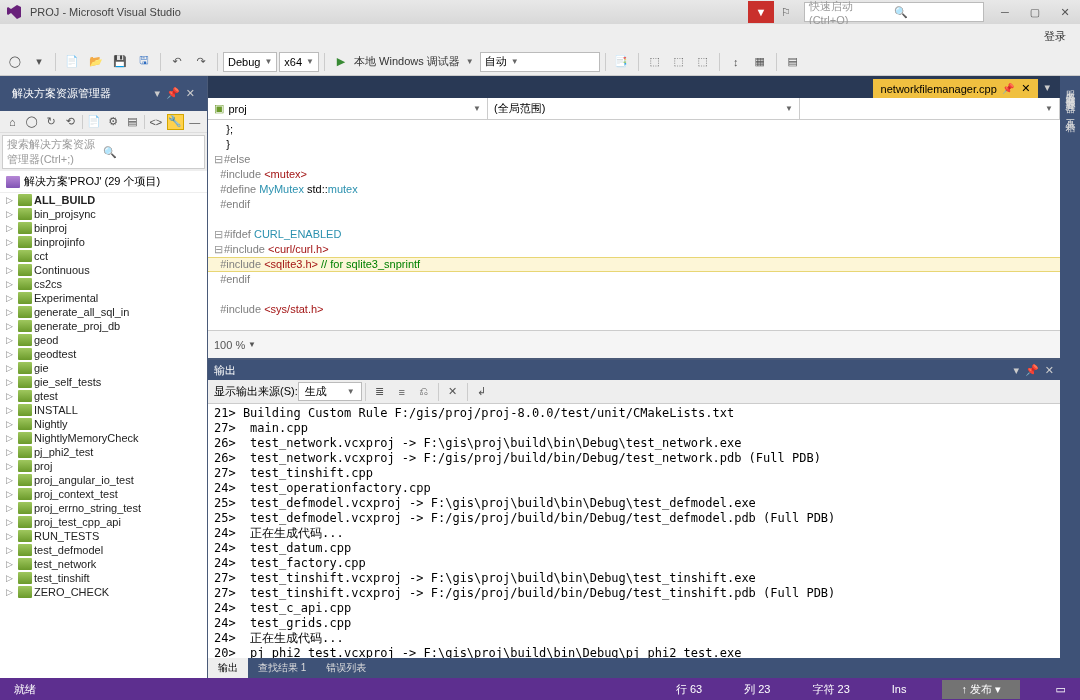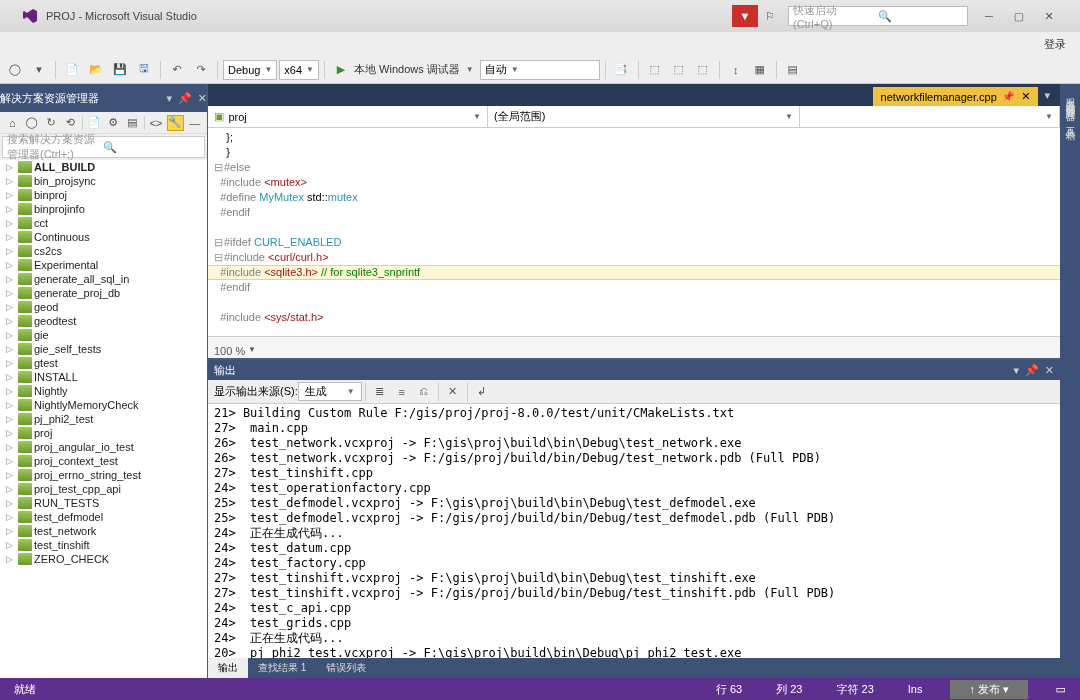--- a/index.html
+++ b/index.html
@@ -1,17 +1,17 @@
 <!DOCTYPE html>
 <html><head>
 <meta charset="utf-8">
 <style>
 *{margin:0;padding:0;box-sizing:border-box;font-family:"Microsoft YaHei","Segoe UI",sans-serif;font-size:11px}
 body{width:1080px;height:700px;background:#eee;overflow:hidden;display:flex;flex-direction:column}
-.titlebar{height:24px;background:linear-gradient(#e8e8e8,#d8d8d8);display:flex;align-items:center;padding:16px}
+.titlebar{height:24px;background:linear-gradient(#e8e8e8,#d8d8d8);display:flex;align-items:center;padding:0}
 .vs-logo{width:28px;height:20px;display:flex;align-items:center;justify-content:center}
 .vs-logo svg{width:16px;height:16px}
 .title-text{flex:0 0 auto;color:#444;padding-left:2px}
 .title-spacer{flex:1}
 .title-right{display:flex;align-items:center;gap:0}
 .notif{width:26px;height:22px;background:#c9302c;color:#fff;display:flex;align-items:center;justify-content:center}
 .flag-ico{width:24px;height:22px;display:flex;align-items:center;justify-content:center;color:#555}
 .quickbox{width:180px;height:20px;border:1px solid #bbb;background:#fff;display:flex;align-items:center;padding:0 4px;color:#999;margin:0 6px}
 .quickbox span{flex:1}
 .sys-btn{width:30px;height:22px;display:flex;align-items:center;justify-content:center;color:#555}
@@ -19,27 +19,27 @@
 .menu-item{padding:3px 8px;color:#333}
 .menu-right{margin-left:auto;padding-right:10px;color:#333}
 .toolbar{height:28px;background:#eee;border-bottom:1px solid #ccc;display:flex;align-items:center;padding:0 4px;gap:2px}
 .tbtn{min-width:22px;height:22px;display:flex;align-items:center;justify-content:center;color:#555;border:1px solid transparent;border-radius:2px;padding:0 2px}
 .tsep{width:1px;height:18px;background:#ccc;margin:0 3px}
 .combo{height:20px;border:1px solid #bbb;background:#fff;display:flex;align-items:center;padding:0 4px;gap:4px}
 .combo-car{font-size:8px;color:#666}
 .play{color:#388a34}
 .main{flex:1;display:flex;background:#293955;min-height:0}
 .sidebar{width:208px;background:#eee;display:flex;flex-direction:column;border-right:1px solid #4a5a78}
-.panel-title{height:28px;background:#3e5277;color:#fff;display:flex;align-items:center;padding:0 0;position:relative}
+.panel-title{height:35px;background:#3e5277;color:#fff;display:flex;align-items:center;padding:0 12px;position:relative}
 .panel-title-t{flex:1}
 .panel-icons{display:flex;gap:6px;color:#ccc;font-size:10px}
 .sx-toolbar{height:22px;background:#eee;border-bottom:1px solid #ddd;display:flex;align-items:center;padding:0 4px;gap:3px}
 .sx-toolbar .ticon{width:18px;display:flex;justify-content:center;color:#555}
 .sx-toolbar .yel{background:#ffd24d;border:1px solid #d4a600;width:18px;height:16px;display:flex;align-items:center;justify-content:center}
-.searchbox{height:22px;border:1px solid #ccc;margin:2px;display:flex;align-items:center;padding:0 4px;color:#999;background:#fff}
+.searchbox{height:34px;border:1px solid #ccc;margin:2px;display:flex;align-items:center;padding:0 4px;color:#999;background:#fff}
 .searchbox span{flex:1}
 .sln-head{padding:3px 6px;background:#fff;display:flex;align-items:center;gap:4px;border-bottom:1px solid #eee}
 .sln-ico{width:14px;height:12px;background:linear-gradient(#b688d6,#8153b4);border-radius:1px;position:relative}
 .tree{flex:1;overflow:auto;background:#fff}
 .tnode{display:flex;align-items:center;padding:1px 0 1px 6px;gap:2px;white-space:nowrap}
 .tnode .car{width:10px;color:#888;font-size:9px}
 .tnode .pico{width:14px;height:12px;display:inline-block}
 .pico.cpp{background:linear-gradient(#9fc75e,#6b9a2b);border-radius:1px}
 .tnode .lbl{color:#222}
 .tnode.bold .lbl{font-weight:bold}
@@ -52,32 +52,32 @@
 .dtab .pin{font-size:10px}
 .code-nav{height:22px;background:#fff;display:flex;border-bottom:1px solid #ccc}
 .code-nav .cnbox{flex:1;display:flex;align-items:center;padding:0 6px;border-right:1px solid #ccc;gap:4px}
 .code-nav .car{margin-left:auto;font-size:8px;color:#666}
 .editor{flex:1;background:#fff;display:flex;overflow:hidden;min-height:0;position:relative}
 .gutter{width:46px;background:#fff;text-align:right;color:#2b91af;padding:2px 10px 2px 0;font-family:Consolas,monospace;font-size:12px;line-height:15px}
 .codearea{flex:1;font-family:Consolas,monospace;font-size:12px;line-height:15px;padding:2px 0;white-space:pre;color:#000;position:relative}
 .hl-line{position:absolute;left:0;right:0;height:15px;background:#fdf6d7;border-top:1px solid #e8d674;border-bottom:1px solid #e8d674}
 .codearea .row{position:relative;padding-left:6px}
 .fold{color:#999;display:inline-block;width:10px}.pp{color:#808080}.str{color:#a31515}.cm{color:#008000}.typ{color:#2b91af}
-.zoom{height:22px;background:#f5f5f5;border-top:1px solid #ccc;display:flex;align-items:flex-start;padding:8px 6px;font-size:10px;color:#555}
+.zoom{height:28px;background:#f5f5f5;border-top:1px solid #ccc;display:flex;align-items:center;padding:0 6px;font-size:10px;color:#555}
 .output-wrap{height:320px;display:flex;flex-direction:column;border-top:2px solid #4a5a78}
 .out-title{height:20px;background:#3e5277;color:#fff;display:flex;align-items:center;padding:0 6px}
 .out-title-t{flex:1}
 .out-tools{height:24px;background:#eee;display:flex;align-items:center;padding:0 6px;gap:0;border-bottom:1px solid #ccc}
 .out-combo{border:1px solid #bbb;background:#fff;padding:1px 6px;display:flex;align-items:center;gap:20px}
 .out-body{flex:1;background:#fff;overflow:auto;font-family:"NSimSun",SimSun,monospace;font-size:12px;line-height:15px;padding:2px 6px;white-space:pre;color:#000}
 .out-tabs{height:20px;background:#3e5277;display:flex;align-items:flex-end}
 .otab{padding:3px 10px;color:#ddd;font-size:10px}
 .otab.act{background:#eee;color:#000}
 .rightbar{width:20px;background:#3e5277;color:#ddd;writing-mode:vertical-rl;text-orientation:upright;display:flex;align-items:center;padding-top:6px;font-size:10px;letter-spacing:2px}
-.statusbar{height:22px;background:#5d2f8f;color:#fff;display:flex;align-items:center;padding:0 8px;gap:22px}
+.statusbar{height:22px;background:#5d2f8f;color:#fff;display:flex;align-items:center;padding:0 8px;gap:30px}
 .statusbar .seg{padding:0 6px}
 .orange{background:#737373;padding:2px 19px}
 </style>
 </head>
 <body>
 
 <div class="titlebar">
   <div class="vs-logo">
     <svg viewBox="0 0 16 16">
         <path fill="#68217a" d="M11 1l4 2v10l-4 2-6-6-3 2-1-1V4l1-1 3 2 6-4z"></path>
@@ -164,20 +164,24 @@
       <span class="ticon">⚙</span>
       <span class="ticon">▤</span>
       <span style="width:1px;height:14px;background:#ccc"></span>
       <span class="ticon">&lt;&gt;</span>
       <span class="yel">🔧</span>
       <span class="ticon">—</span>
     </div>
     <div class="searchbox">
       <span>搜索解决方案资源管理器(Ctrl+;)</span>
         <span>🔍</span>
+    </div>
+    <div class="sln-head">
+      <span class="sln-ico"></span>
+      <span>解决方案'PROJ' (29 个项目)</span>
     </div>
     <div class="tree" id="tree">
         <div class="tnode bold">
           <span class="car">▷</span>
           <span class="pico cpp"></span>
           <span class="lbl">ALL_BUILD</span>
         </div>
         <div class="tnode">
           <span class="car">▷</span>
           <span class="pico cpp"></span>

